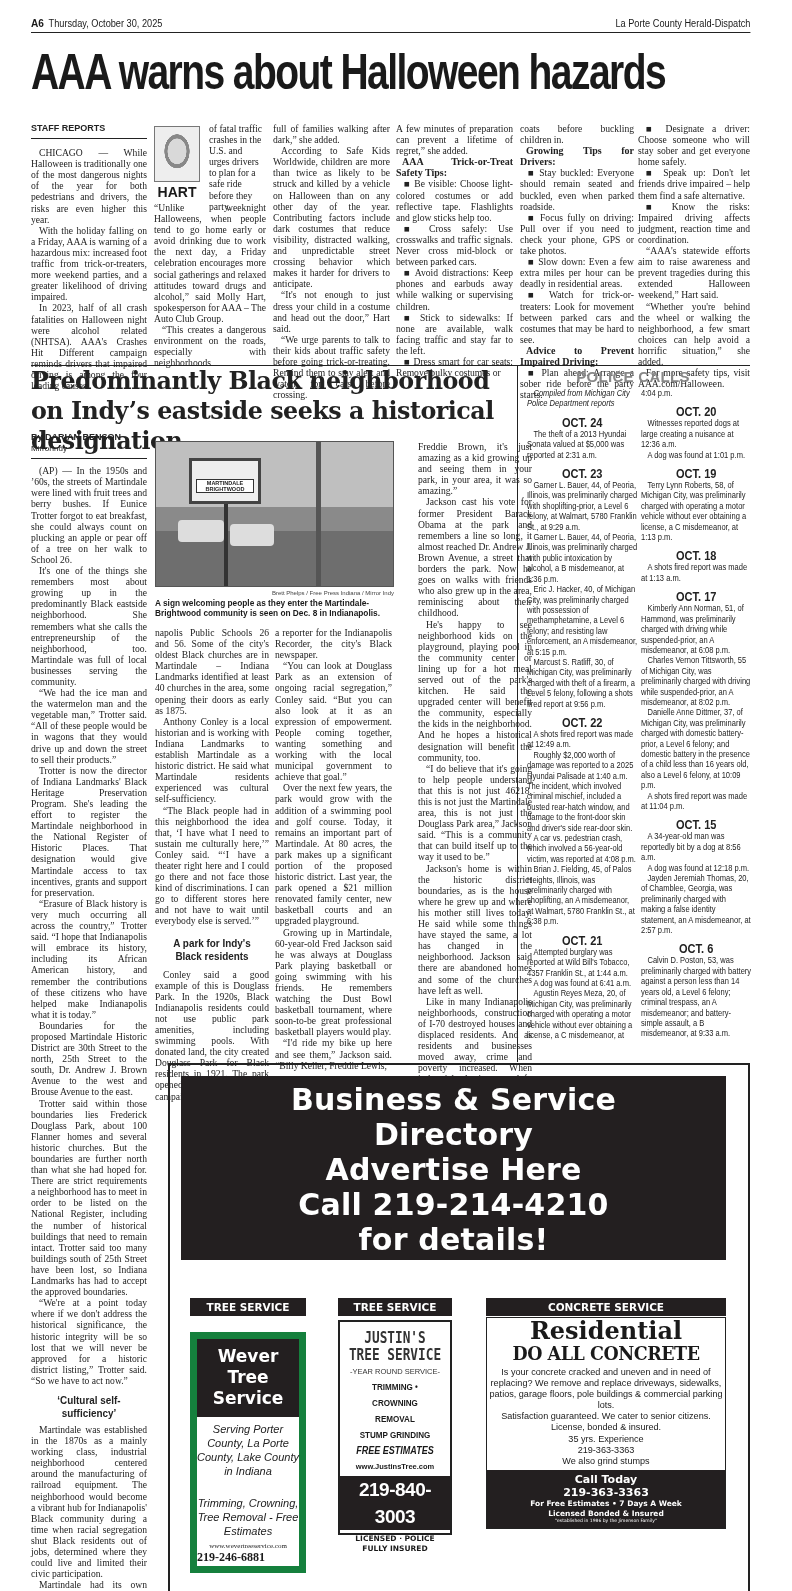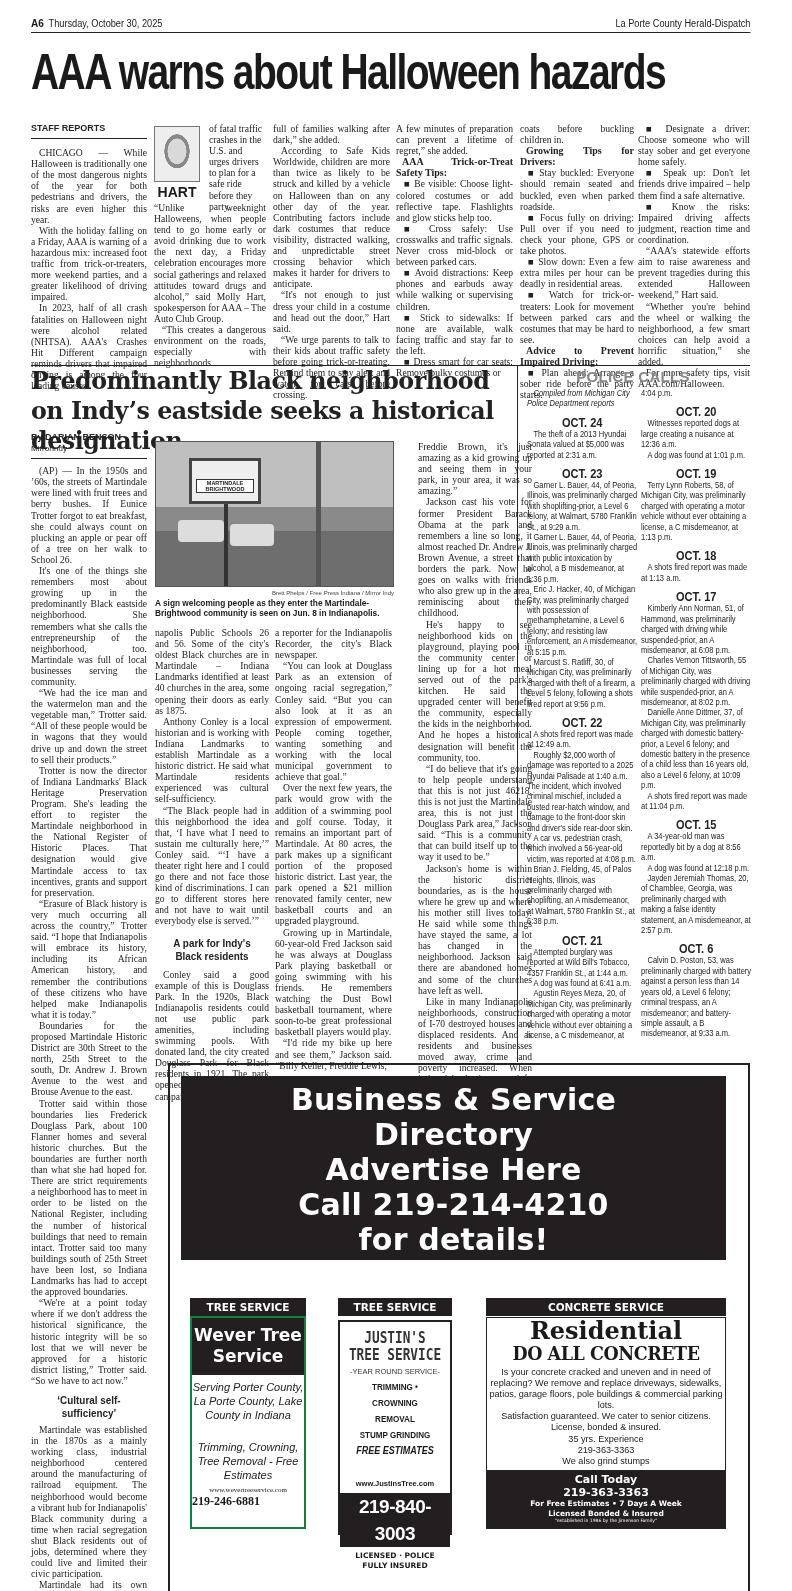--- a/index.html
+++ b/index.html
@@ -30,32 +30,32 @@
 .police{left:517px;top:366px;width:232px;border-left:1px solid #222;height:696px}
 .police-title{left:520px;top:368px;width:226px;text-align:center;font-family:"Liberation Sans",sans-serif;font-weight:bold;font-size:15px;color:#888;letter-spacing:.3px}
 .pcol{font-family:"Liberation Sans",sans-serif;font-size:8.2px;line-height:10.4px;color:#222;transform:scaleX(.92);transform-origin:left}
 .pcol p{text-indent:7px}
 .pcol .intro{font-style:italic;text-indent:7px}
 .pcol .date{font-weight:bold;font-size:12px;text-align:center;text-indent:0;margin-top:6px;line-height:14px}
 .ad-frame{left:168px;top:1063px;width:582px;height:528px;border:2px solid #222;border-bottom:none}
 .ad-dir{left:181px;top:1076px;width:545px;height:184px;background:#231f20;color:#fff;font-family:"DejaVu Sans",sans-serif;font-weight:bold;font-size:30px;line-height:35px;text-align:center;padding-top:6px;letter-spacing:.2px}
 .ad-hdr{background:#231f20;color:#fff;font-family:"DejaVu Sans",sans-serif;font-weight:bold;font-size:10.5px;text-align:center;height:18px;line-height:18px}
 .wever{left:190px;top:1298px;width:116px}
-.wever .box{border:2px solid #15803d;margin-top:0;height:213px}
+.wever .box{border:7px solid #15803d;margin-top:16px;height:241px}
 .wever .name{background:#231f20;color:#fff;font-family:"DejaVu Sans",sans-serif;font-weight:bold;font-size:17px;line-height:21px;text-align:center;padding:7px 2px 8px}
 .wever .it{font-family:"Liberation Sans",sans-serif;font-style:italic;font-size:11px;line-height:14px;text-align:center;margin-top:5px;color:#222}
 .wever .web{font-family:"Liberation Serif",serif;font-size:7px;text-align:center;margin-top:4px}
 .wever .ph{font-family:"Liberation Serif",serif;font-weight:bold;font-size:12px;text-align:left}
 .justin{left:338px;top:1298px;width:114px}
 .justin .box{border:2px solid #222;margin-top:4px;height:215px;text-align:center;font-family:"Liberation Sans",sans-serif}
 .justin .name{font-family:"DejaVu Sans Mono",monospace;font-weight:bold;font-size:15px;line-height:17px;color:#333;margin-top:8px;transform:scaleX(.85)}
 .justin .yr{font-size:7.5px;color:#333;margin:3px 0}
 .justin .svc{font-weight:bold;font-size:9.5px;line-height:16px;transform:scaleX(.85)}
 .justin .fe{font-weight:bold;font-style:italic;font-size:10px;margin-top:2px;transform:scaleX(.9)}
-.justin .w{font-weight:bold;font-size:7.5px;margin:23px 0 5px}
+.justin .w{font-weight:bold;font-size:7.5px;margin:6px 0 5px}
 .justin .ph{background:#231f20;color:#fff;font-weight:bold;font-size:19px;line-height:27px;transform:none;letter-spacing:-.5px}
 .justin .lic{font-family:"DejaVu Sans",sans-serif;font-weight:bold;font-size:7.5px;line-height:10px;margin-top:4px}
 .concrete{left:486px;top:1298px;width:240px}
 .concrete .box{border:1px solid #222;margin-top:1px}
 .concrete .t1{font-family:"DejaVu Serif",serif;font-weight:bold;font-size:24px;line-height:22px;text-align:center;margin-top:2px}
 .concrete .t2{font-family:"DejaVu Serif",serif;font-weight:bold;font-size:19px;line-height:22px;text-align:center;letter-spacing:-.5px;transform:scaleX(.92)}
 .concrete .body{font-family:"Liberation Sans",sans-serif;font-size:9.1px;line-height:11.1px;text-align:center;margin:3px 2px 3px}
 .concrete .foot{background:#231f20;color:#fff;text-align:center;font-family:"DejaVu Sans",sans-serif;font-weight:bold;padding:3px 0 4px}
 .concrete .foot .a{font-size:11px;line-height:13px}
 .concrete .foot .b{font-size:11px;line-height:13px}
@@ -149,21 +149,21 @@
 <div class="abs photo">
   <div class="car" style="left:22px;width:46px"></div>
   <div class="car" style="left:74px;width:44px;top:82px"></div>
   <div class="sign">
       <span>MARTINDALE BRIGHTWOOD</span>
     </div>
   <div class="post"></div>
   <div class="pole"></div>
 </div>
 <div class="abs credit">Brett Phelps / Free Press Indiana / Mirror Indy</div>
-<div class="abs caption">A sign welcoming people as they enter the Martindale-Brightwood community is seen on Jun. 8 in Indianapolis.</div>
+<div class="abs caption">A sign welcoming people as they enter the Martindale-Brightwood community is seen on Dec. 8 in Indianapolis.</div>
 
 <div class="abs col" style="left:155px;top:627px;width:114px">
   <p style="text-indent:0">napolis Public Schools 26 and 56. Some of the city's oldest Black churches are in Martindale – Indiana Landmarks identified at least 40 churches in the area, some opening their doors as early as 1875.</p>
   <p>Anthony Conley is a local historian and is working with Indiana Landmarks to establish Martindale as a historic district. He said what Martindale residents experienced was cultural self-sufficiency.</p>
   <p>“The Black people had in this neighborhood the idea that, ‘I have what I need to sustain me culturally here,’” Conley said. “‘I have a theater right here and I could go there and not face those kind of discriminations. I can go to different stores here and not have to wait until everybody else is served.’”</p>
   <div class="subhead">A park for Indy's Black residents</div>
   <p>Conley said a good example of this is Douglass Park. In the 1920s, Black Indianapolis residents could not use public park amenities, including swimming pools. With donated land, the city created Douglass Park for Black residents in 1921. The park opened after a persistent campaign by</p>
 </div>
 
 <div class="abs col" style="left:275px;top:627px;width:117px">

